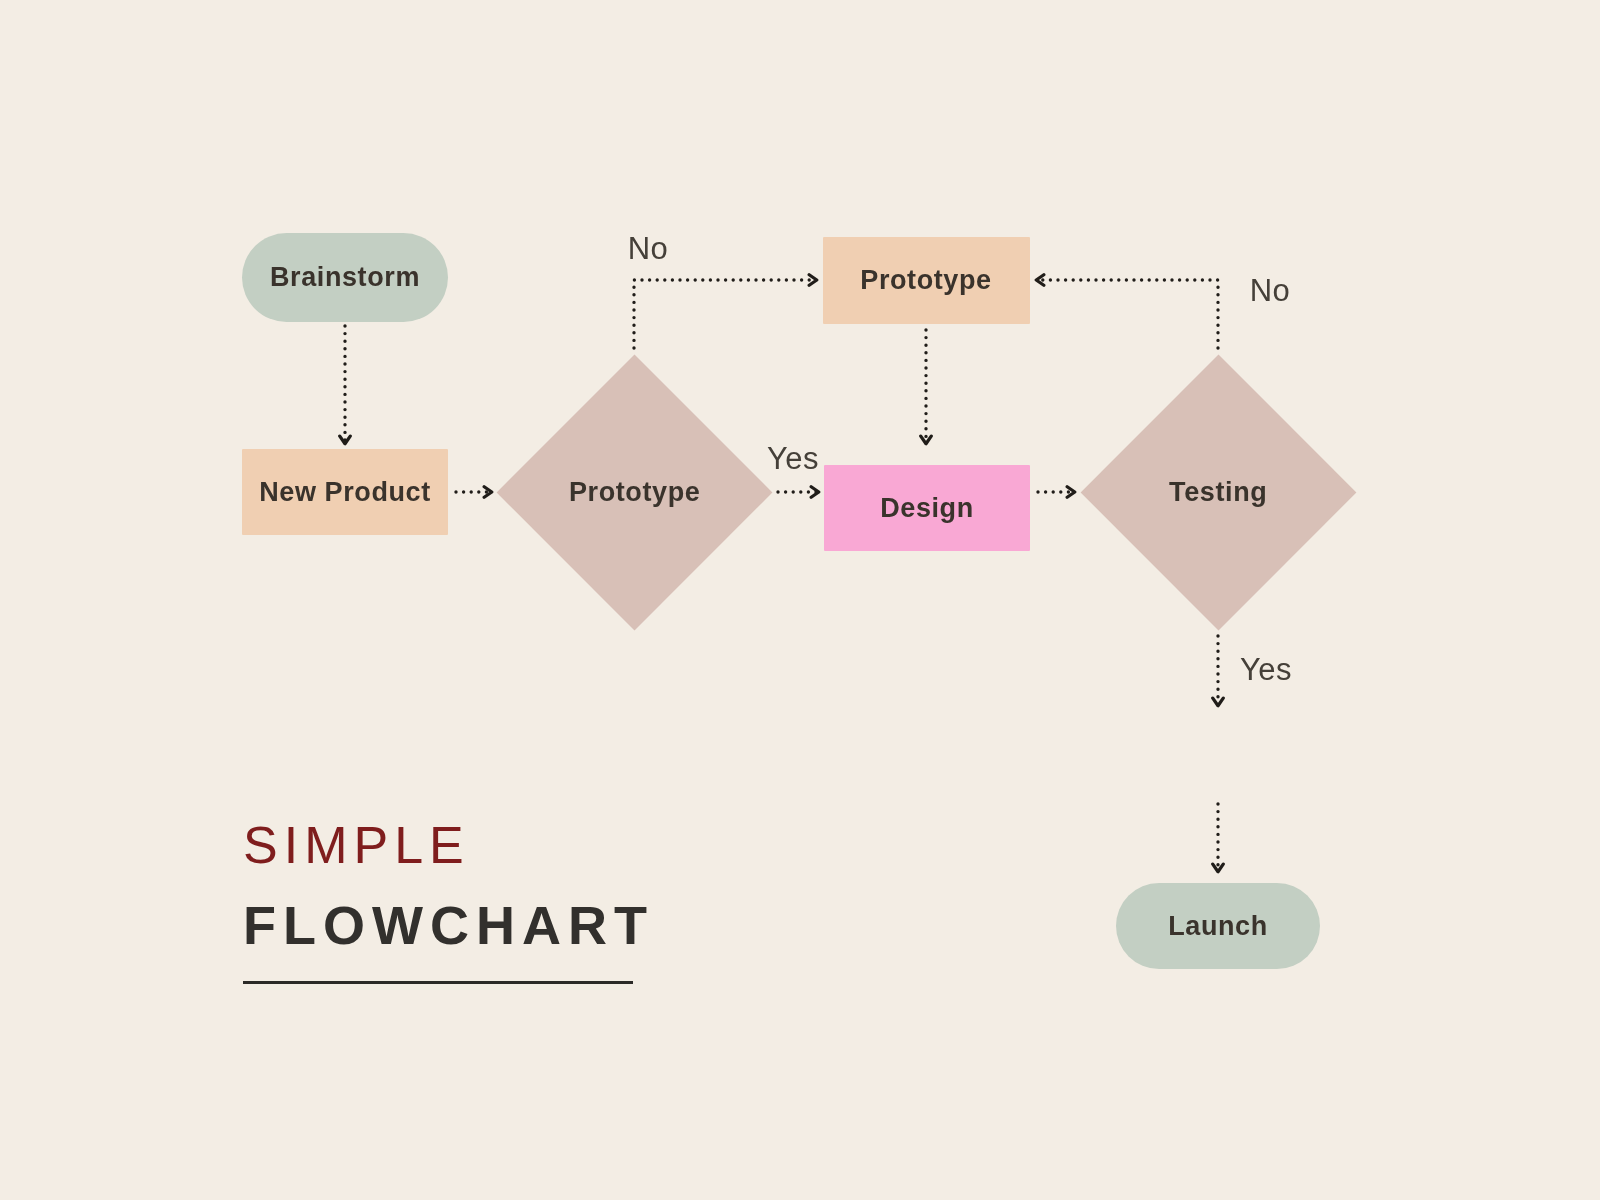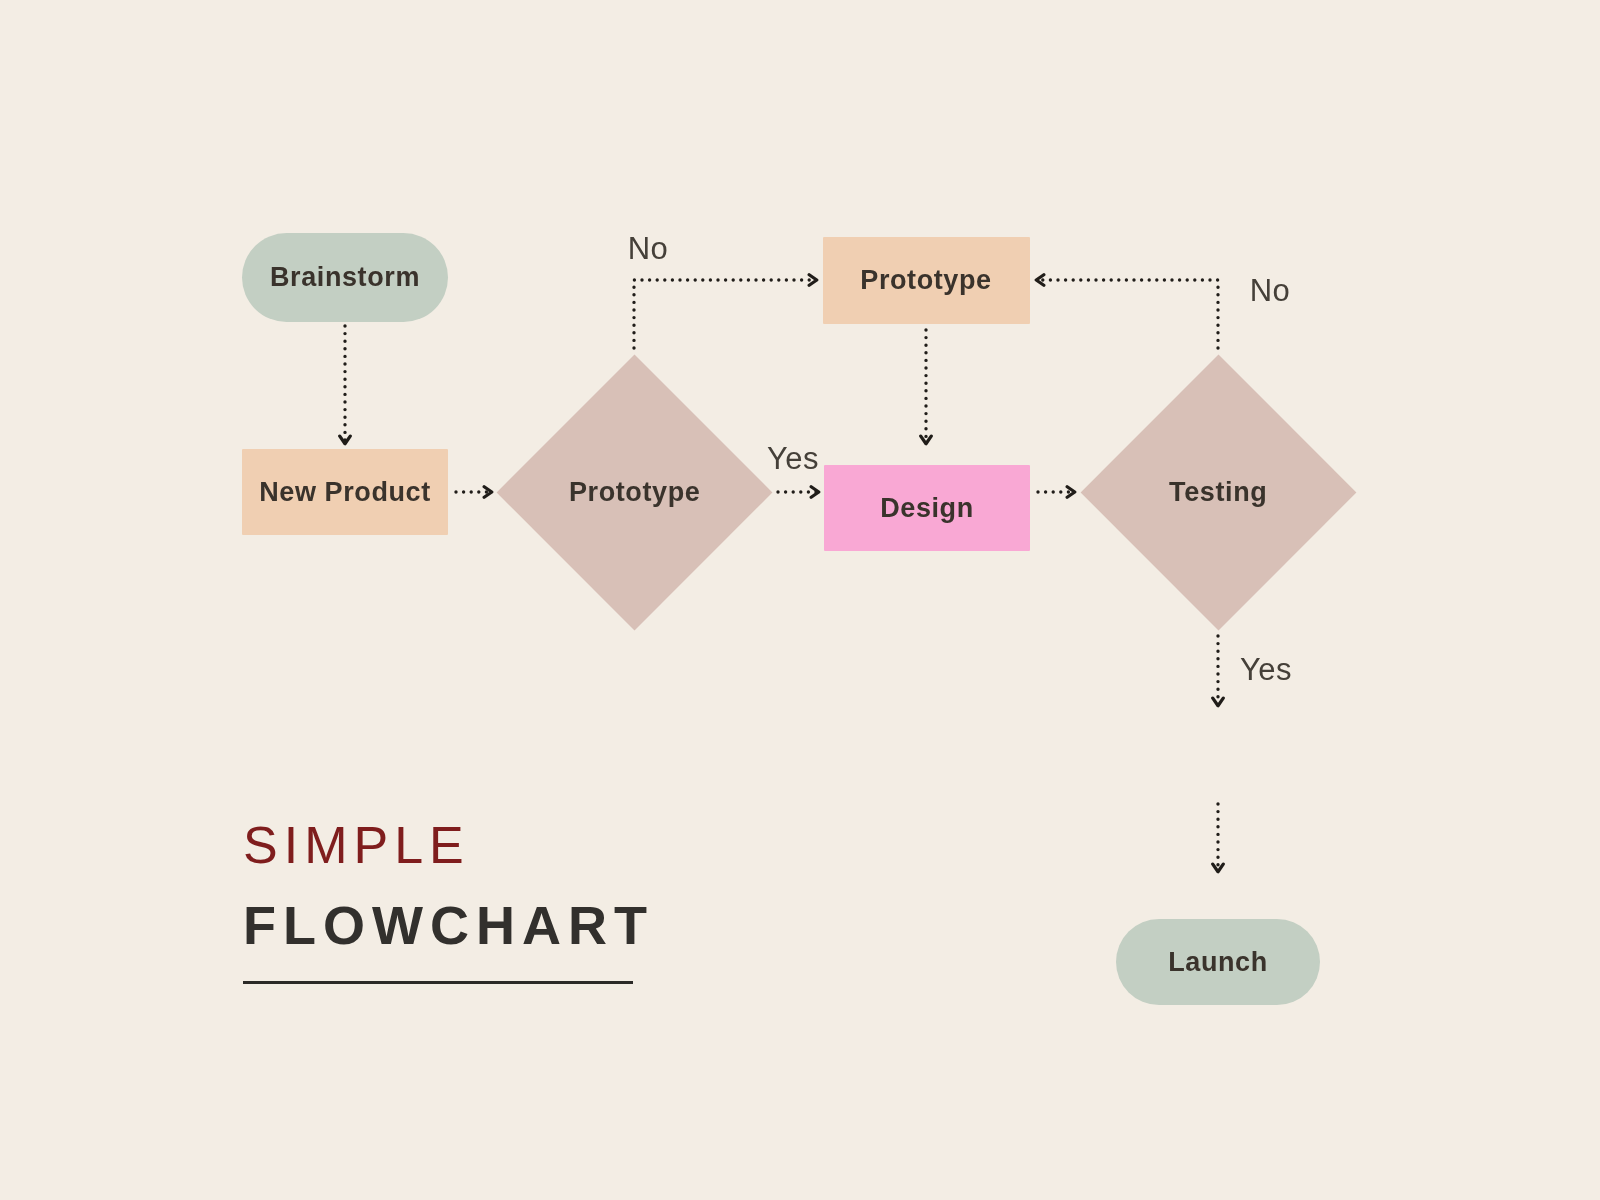--- a/index.html
+++ b/index.html
@@ -62,20 +62,20 @@
     </div>
     <div class="node rect" style="width: 207px; height: 87px; left: 822.5px; top: 236.5px; background: rgb(240, 207, 178);">
       <span class="node-label">Prototype</span>
     </div>
     <div class="node rect" style="width: 206px; height: 86px; left: 824px; top: 449px; background: #f9a8d4; margin-top: 16px;">
       <span class="node-label">Design</span>
     </div>
     <div class="node diamond" style="width: 195px; height: 195px; left: 1120.5px; top: 394.5px; background: rgb(216, 192, 183);">
       <span class="node-label">Testing</span>
     </div>
-    <div class="node pill" style="width: 204px; height: 86px; left: 1116px; top: 919px; background: rgb(195, 207, 195);">
+    <div class="node pill" style="width: 204px; height: 86px; left: 1116px; top: 883px; background: rgb(195, 207, 195);">
       <span class="node-label">Launch</span>
     </div>
     <span class="edge-label" style="left: 648px; top: 249px;">No</span>
     <span class="edge-label" style="left: 793px; top: 459px;">Yes</span>
     <span class="edge-label" style="left: 1270px; top: 291px;">No</span>
     <span class="edge-label" style="left: 1266px; top: 670px;">Yes</span>
   </div>
 
 </body></html>

